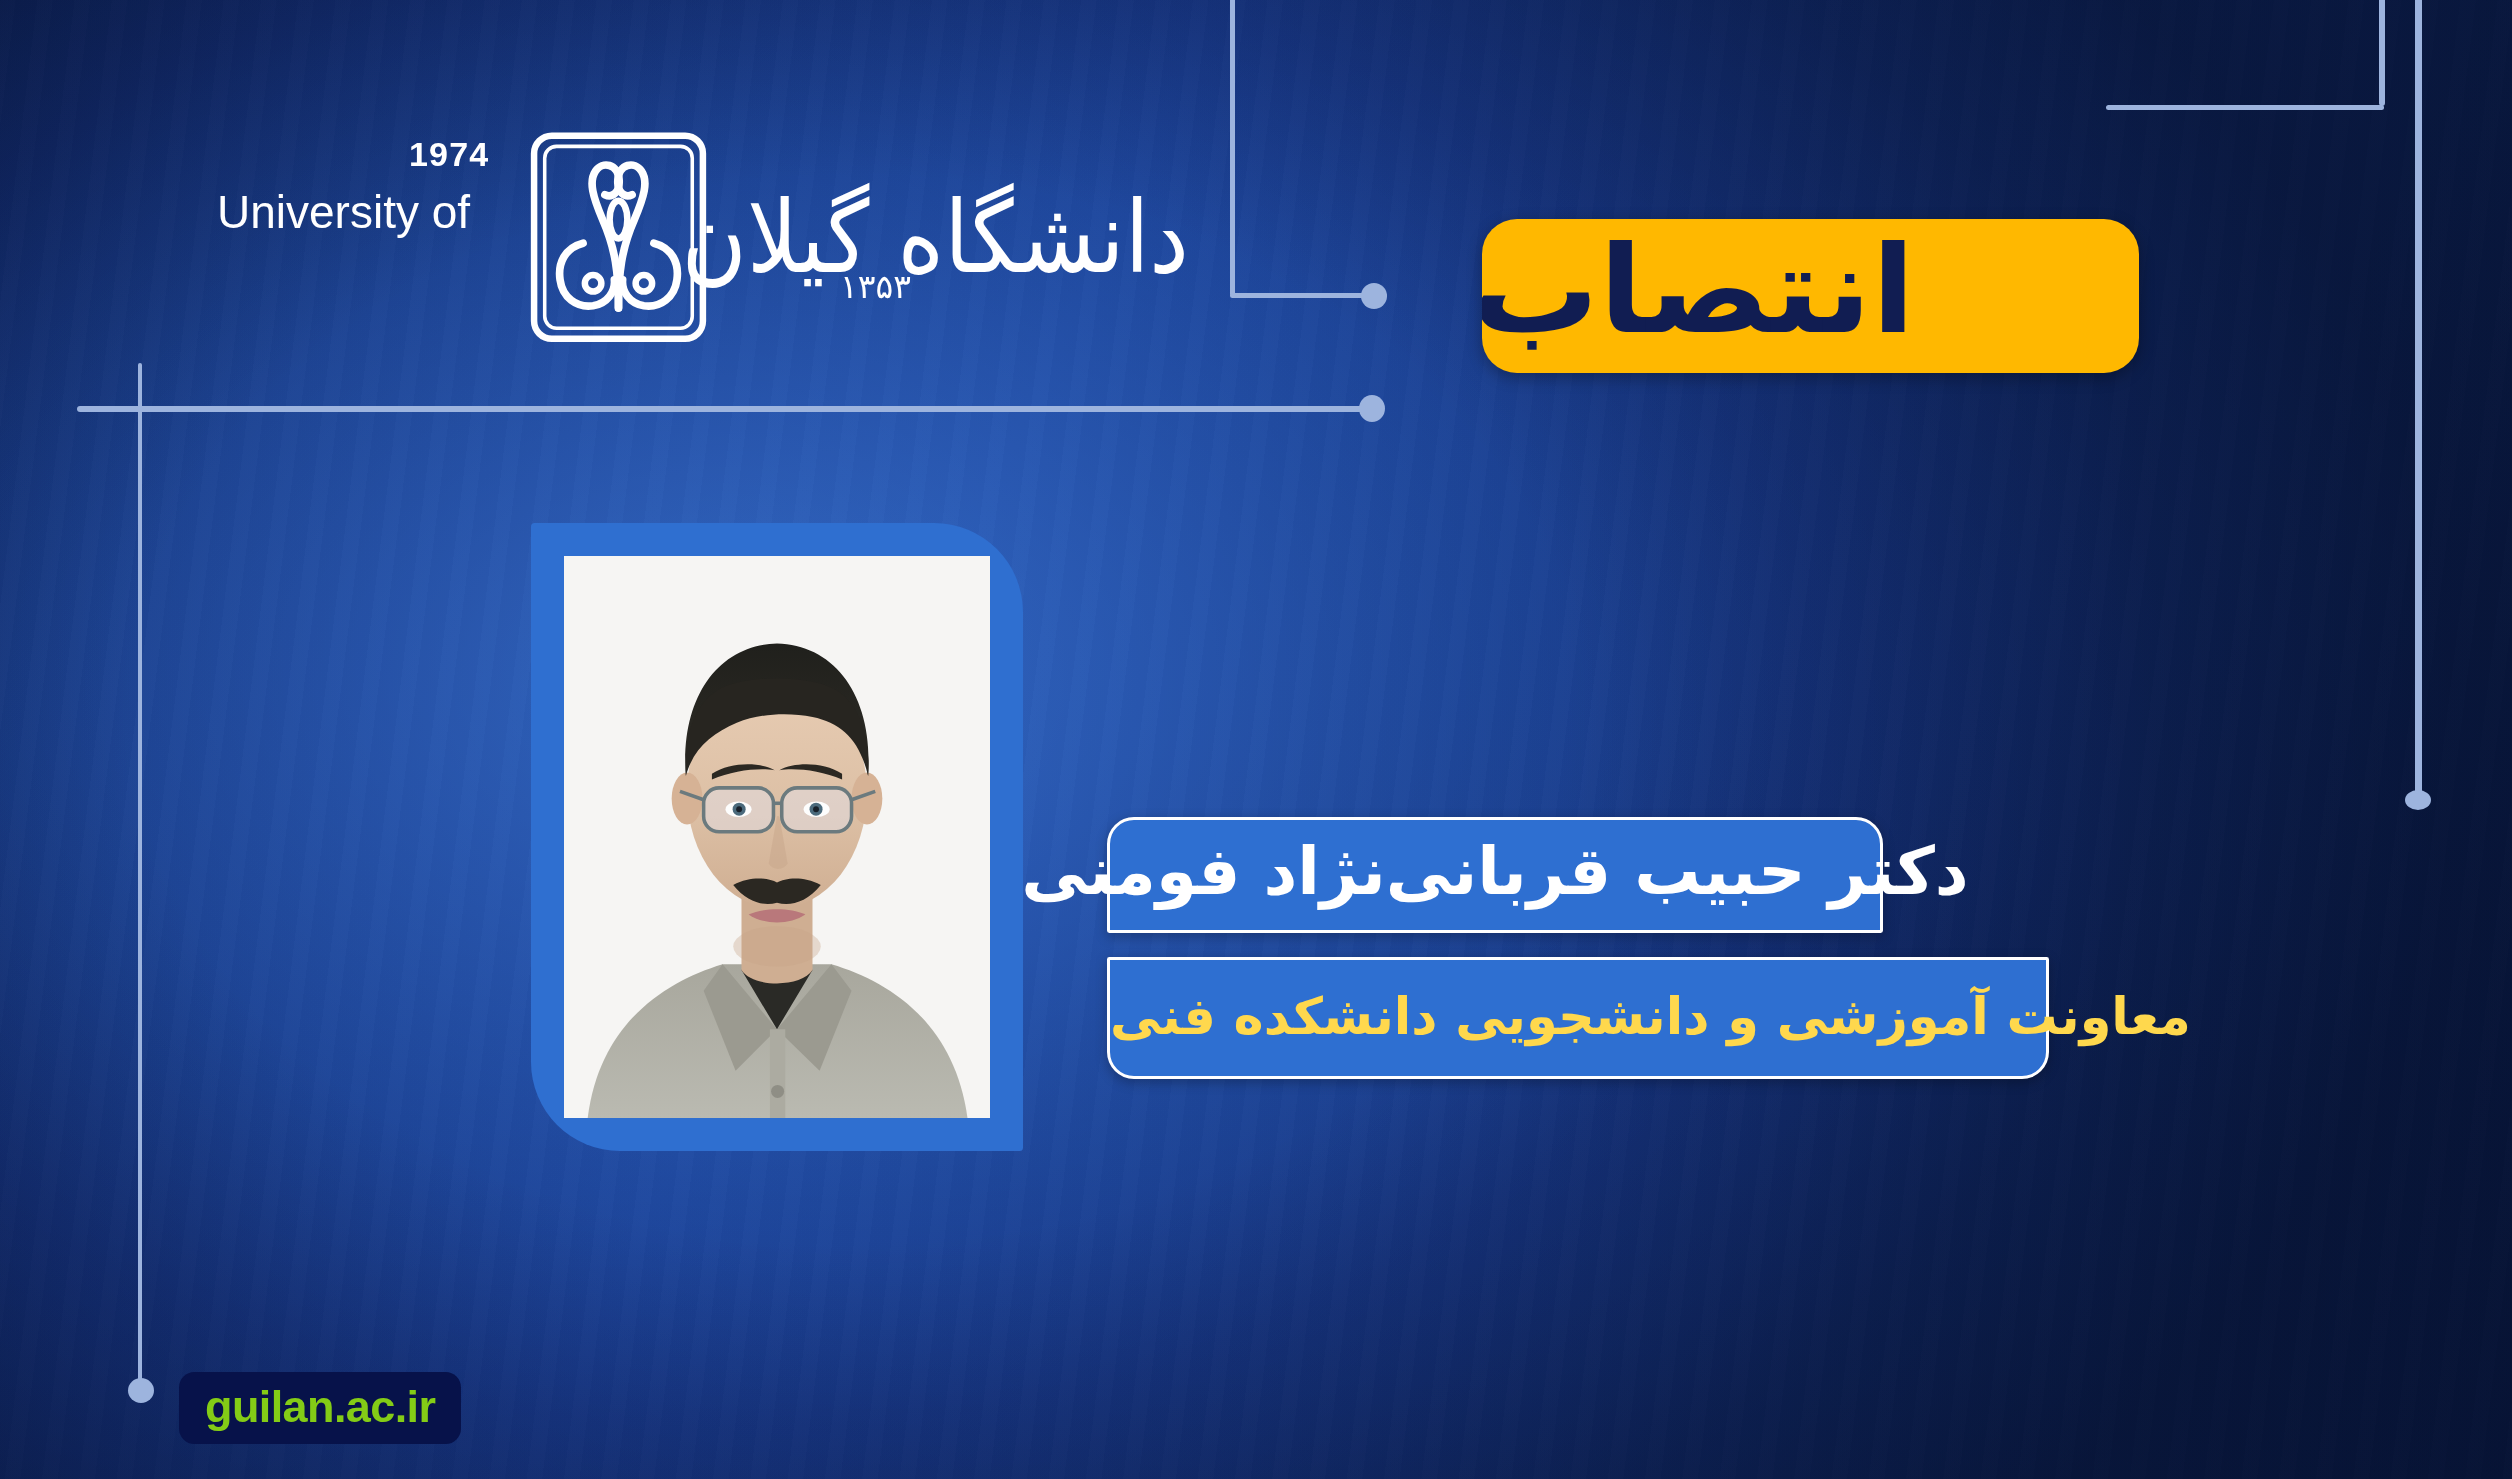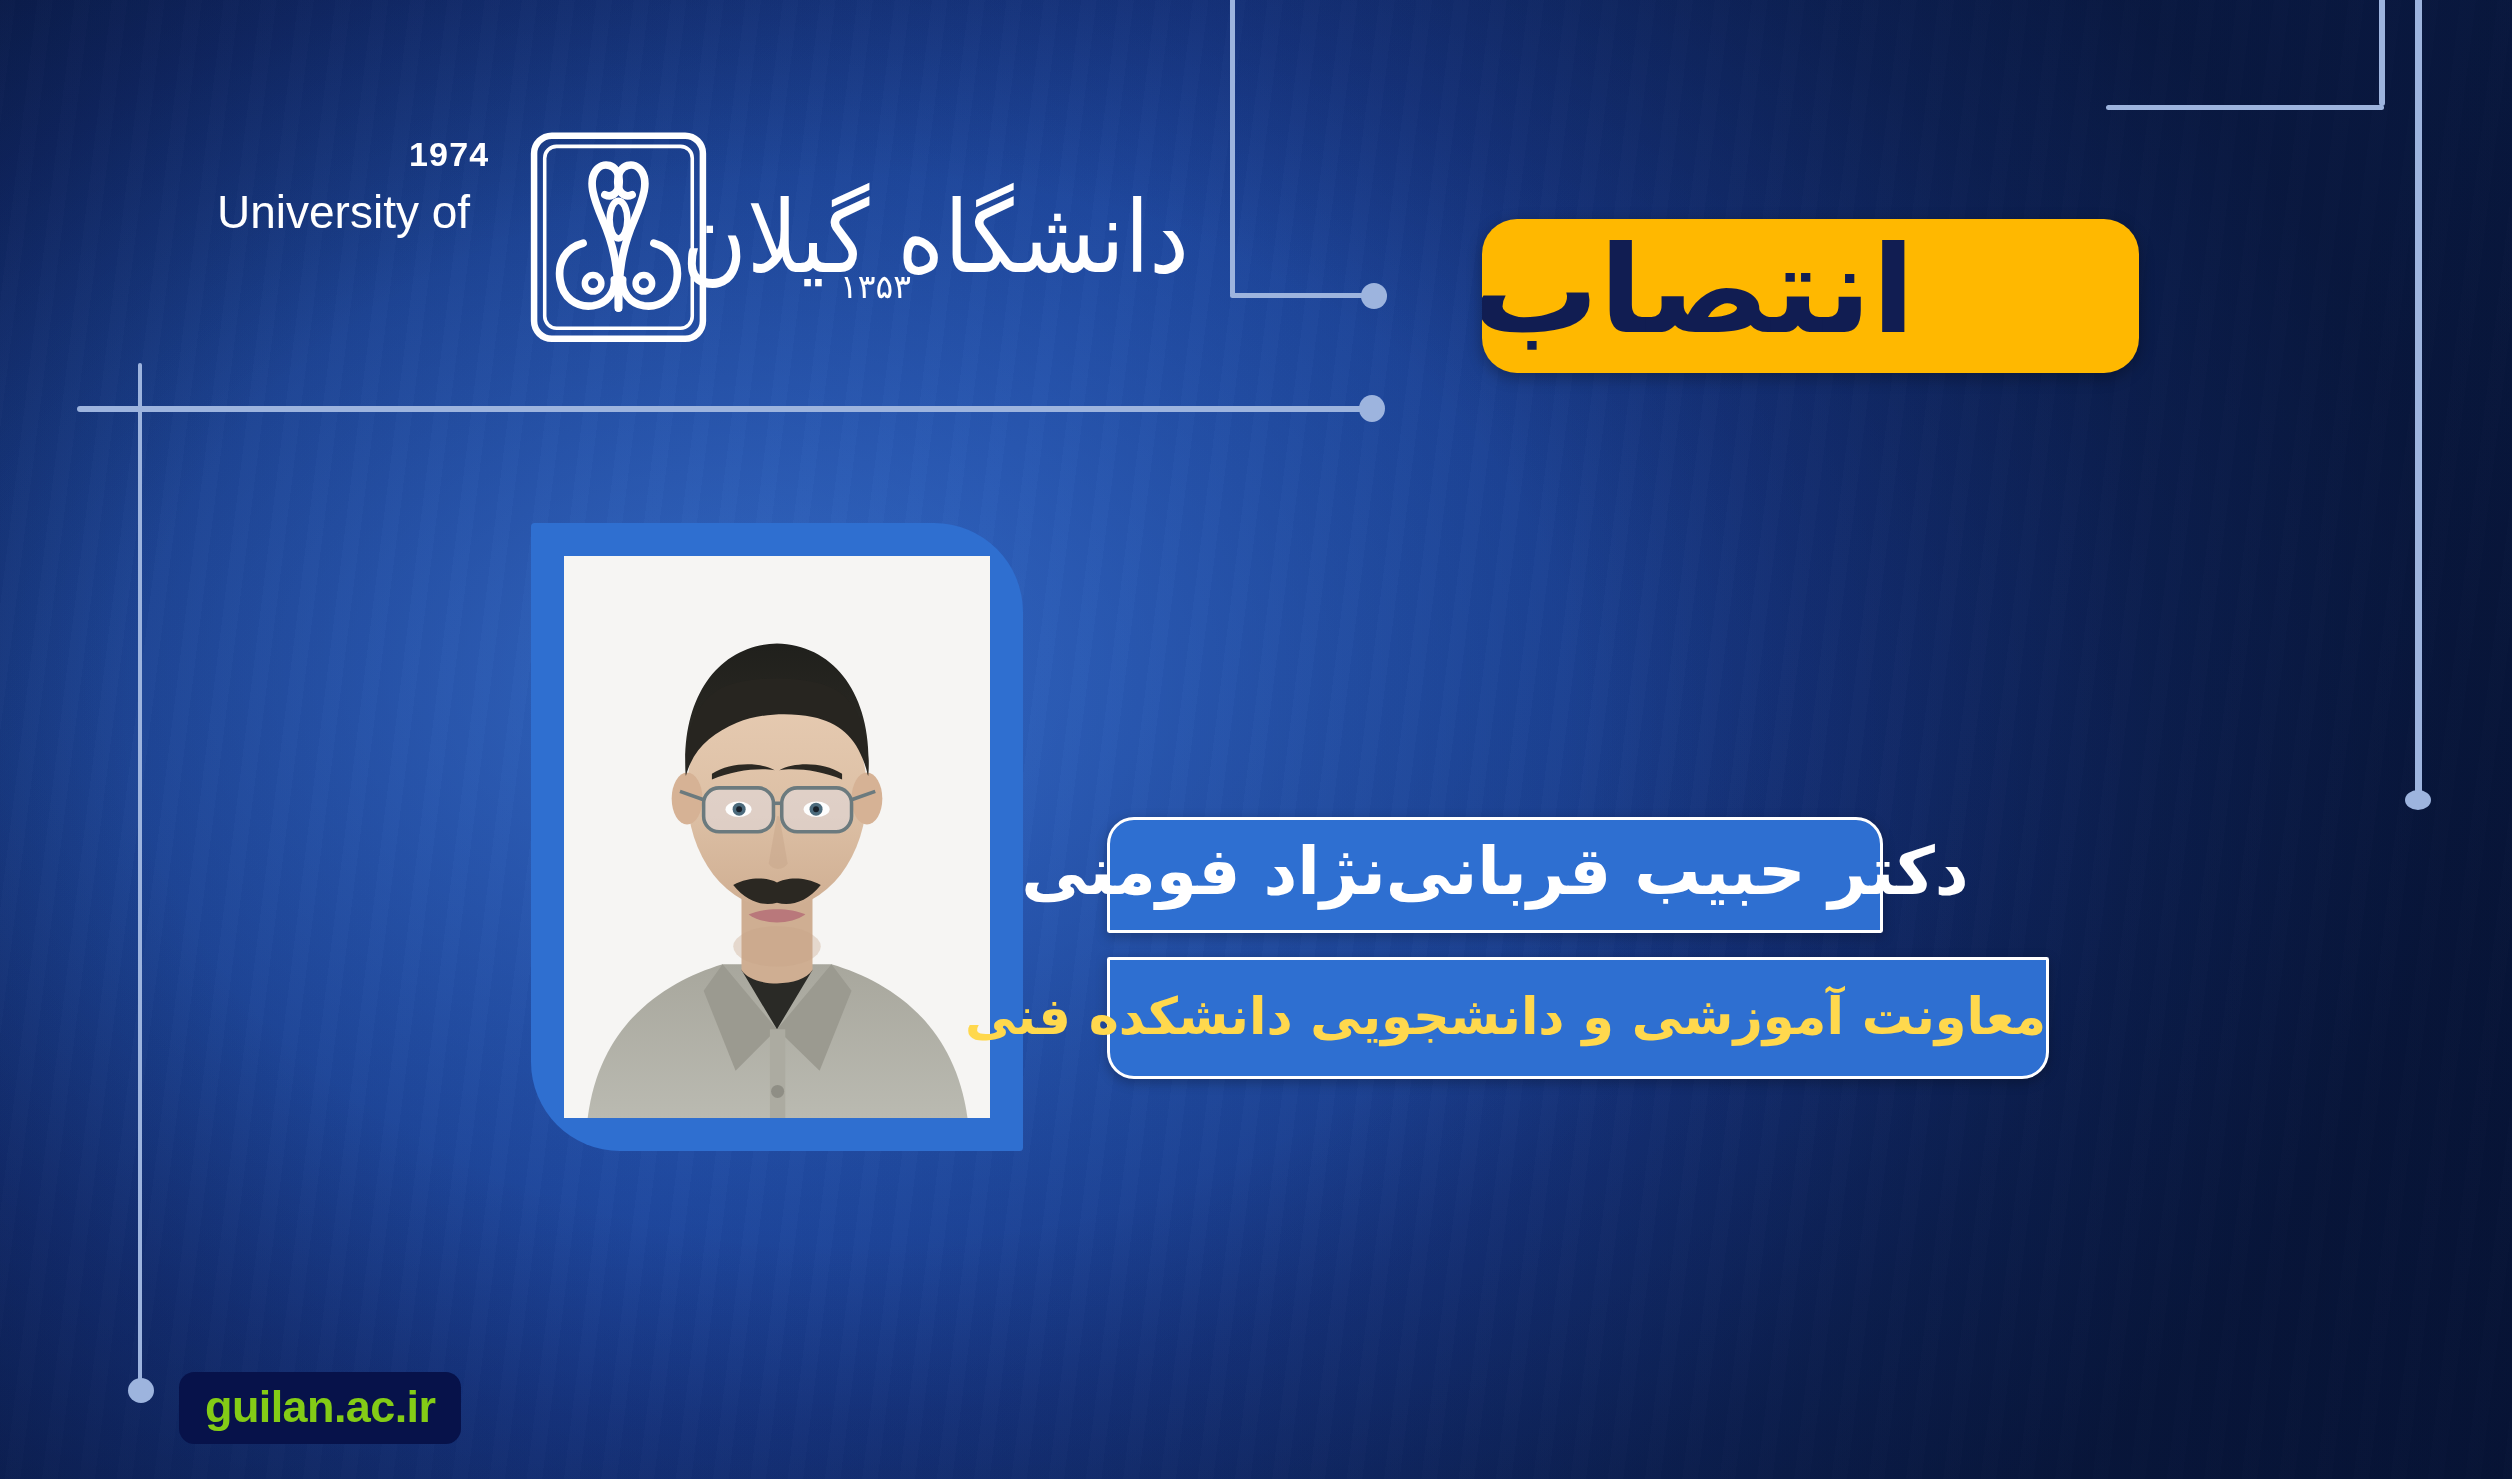--- a/index.html
+++ b/index.html
@@ -123,21 +123,21 @@
     color:#ffffff;font-weight:700;font-size:66px;line-height:1;
     white-space:nowrap;transform:translateY(-3.5px);
   }
   #title-badge{
     position:absolute;left:1107px;top:957px;
     width:942px;height:122px;
     background:#2e6fd1;
     border:3px solid #ffffff;
     border-radius:2.4px 2.4px 27px 27px;
     box-sizing:border-box;
-    display:flex;align-items:center;justify-content:flex-end;
+    display:flex;align-items:center;justify-content:flex-start;
     box-shadow:0 3.5px 12px rgba(0,0,0,.25);
   }
   #title-text{
     font-family:"DejaVu Sans",sans-serif;direction:rtl;
     color:#ffd84d;font-weight:700;font-size:51px;line-height:1;
     white-space:nowrap;transform:translateY(-2.4px);
   }
 
   
   #url-pill{

